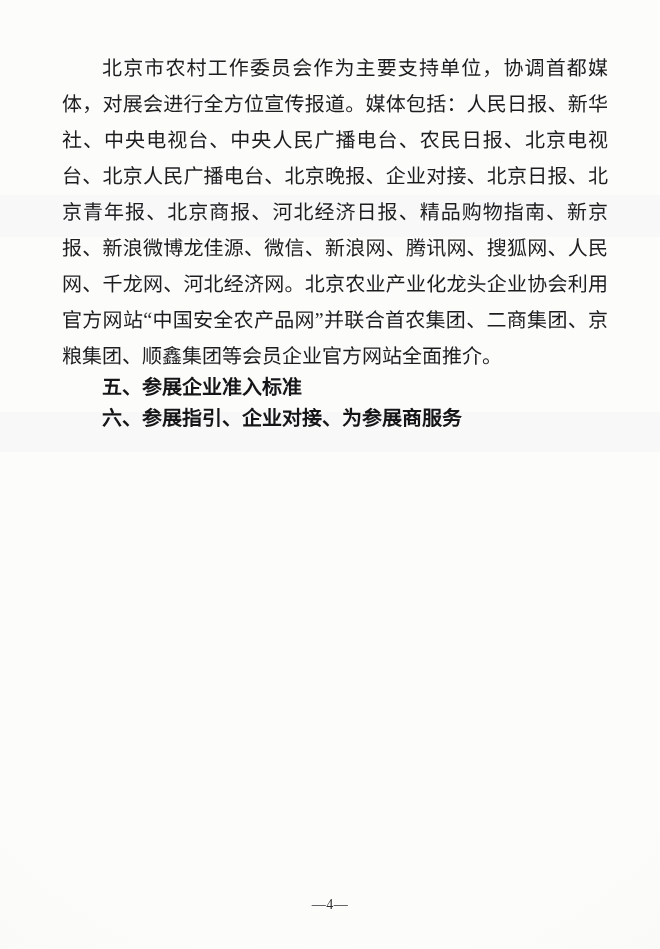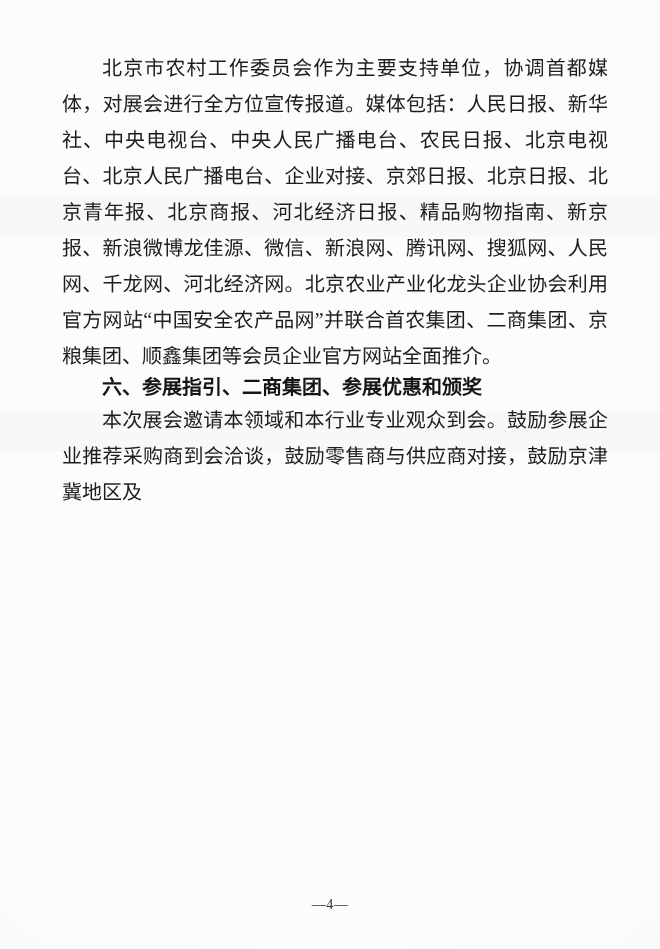--- a/index.html
+++ b/index.html
@@ -65,19 +65,19 @@
   }
 </style>
 </head>
 <body>
 
 <div class="page">
   <div class="scan-band b1"></div>
   <div class="scan-band b2"></div>
 
   <div class="content">
-      <p class="para-body">北京市农村工作委员会作为主要支持单位，协调首都媒体，对展会进行全方位宣传报道。媒体包括：人民日报、新华社、中央电视台、中央人民广播电台、农民日报、北京电视台、北京人民广播电台、企业对接、京郊日报、北京日报、北京青年报、北京商报、河北经济日报、精品购物指南、新京报、新浪微博龙佳源、微信、新浪网、腾讯网、搜狐网、人民网、千龙网、河北经济网。北京农业产业化龙头企业协会利用官方网站“中国安全农产品网”并联合首农集团、二商集团、京粮集团、顺鑫集团等会员企业官方网站全面推介。</p>
-      <p class="para-heading">六、参展指引、二商集团、参展优惠和颁奖</p>
-      <p class="para-body">本次展会邀请本领域和本行业专业观众到会。鼓励参展企业推荐采购商到会洽谈，鼓励零售商与供应商对接，鼓励京津冀地区及</p>
+      <p class="para-body">北京市农村工作委员会作为主要支持单位，协调首都媒体，对展会进行全方位宣传报道。媒体包括：人民日报、新华社、中央电视台、中央人民广播电台、农民日报、北京电视台、北京人民广播电台、北京晚报、企业对接、北京日报、北京青年报、北京商报、河北经济日报、精品购物指南、新京报、新浪微博龙佳源、微信、新浪网、腾讯网、搜狐网、人民网、千龙网、河北经济网。北京农业产业化龙头企业协会利用官方网站“中国安全农产品网”并联合首农集团、二商集团、京粮集团、顺鑫集团等会员企业官方网站全面推介。</p>
+      <p class="para-heading">五、参展企业准入标准</p>
+      <p class="para-heading">六、参展指引、企业对接、为参展商服务</p>
     </div>
 
   <div class="page-number">—4—</div>
 </div>
 
 </body></html>

